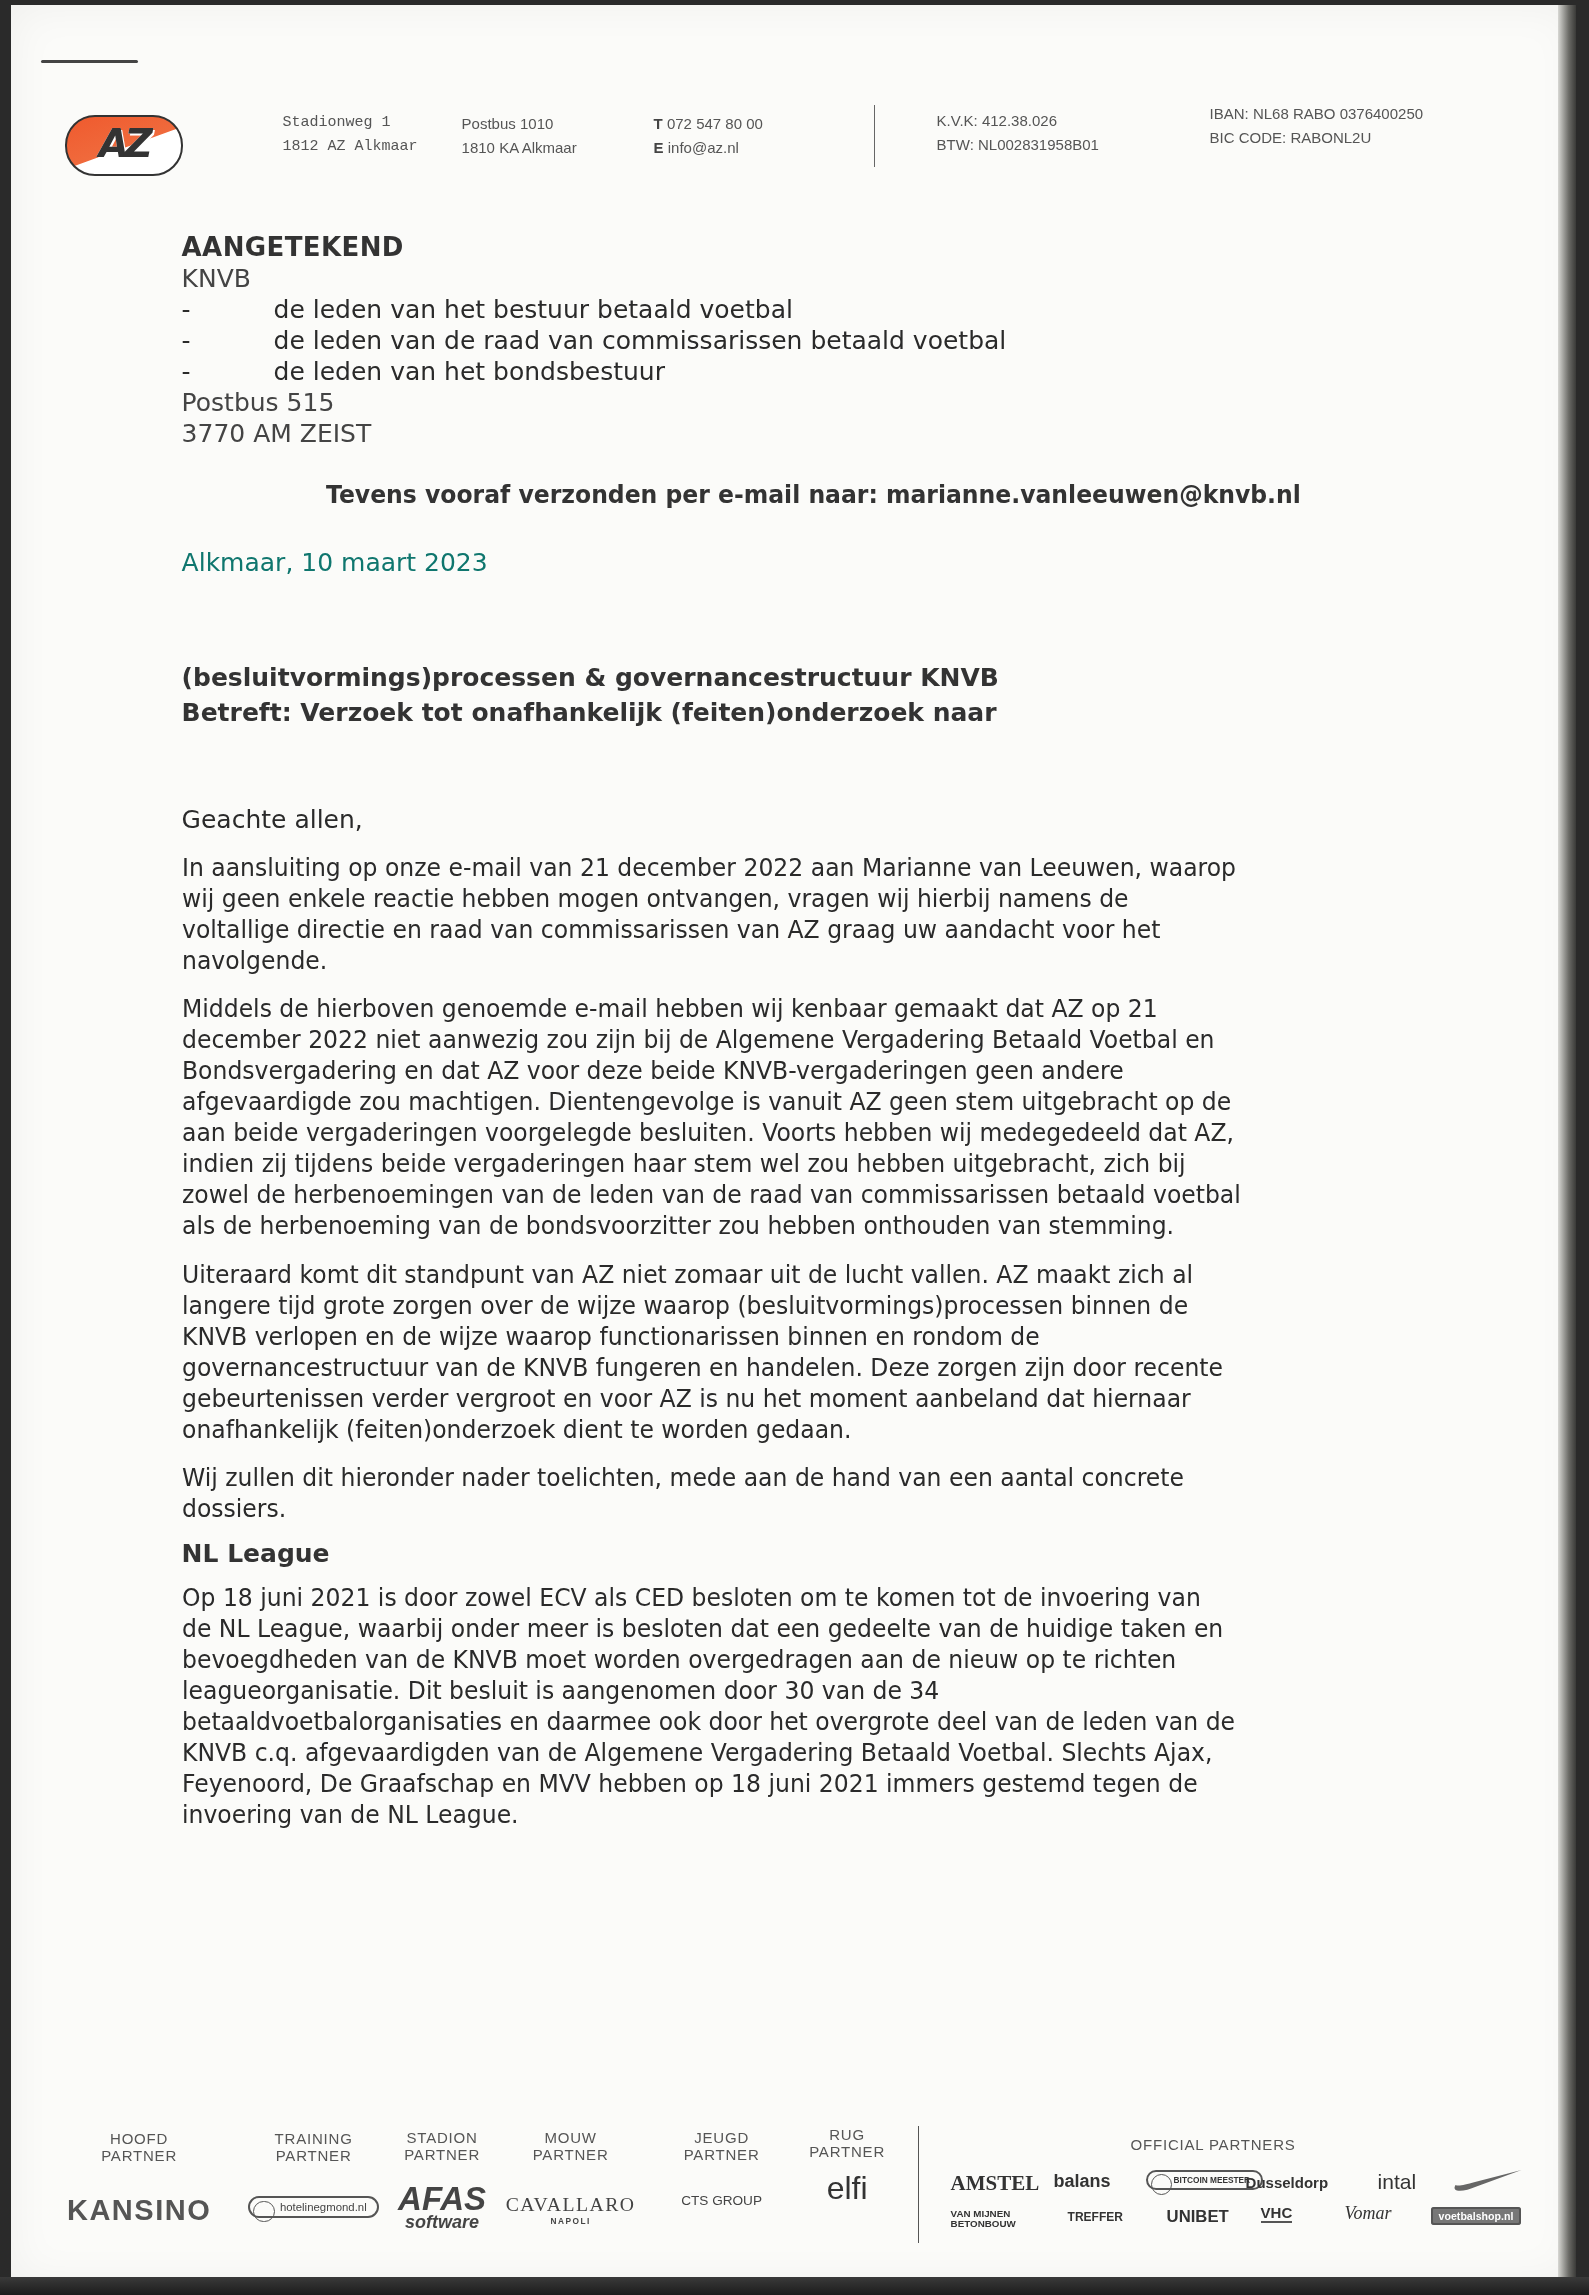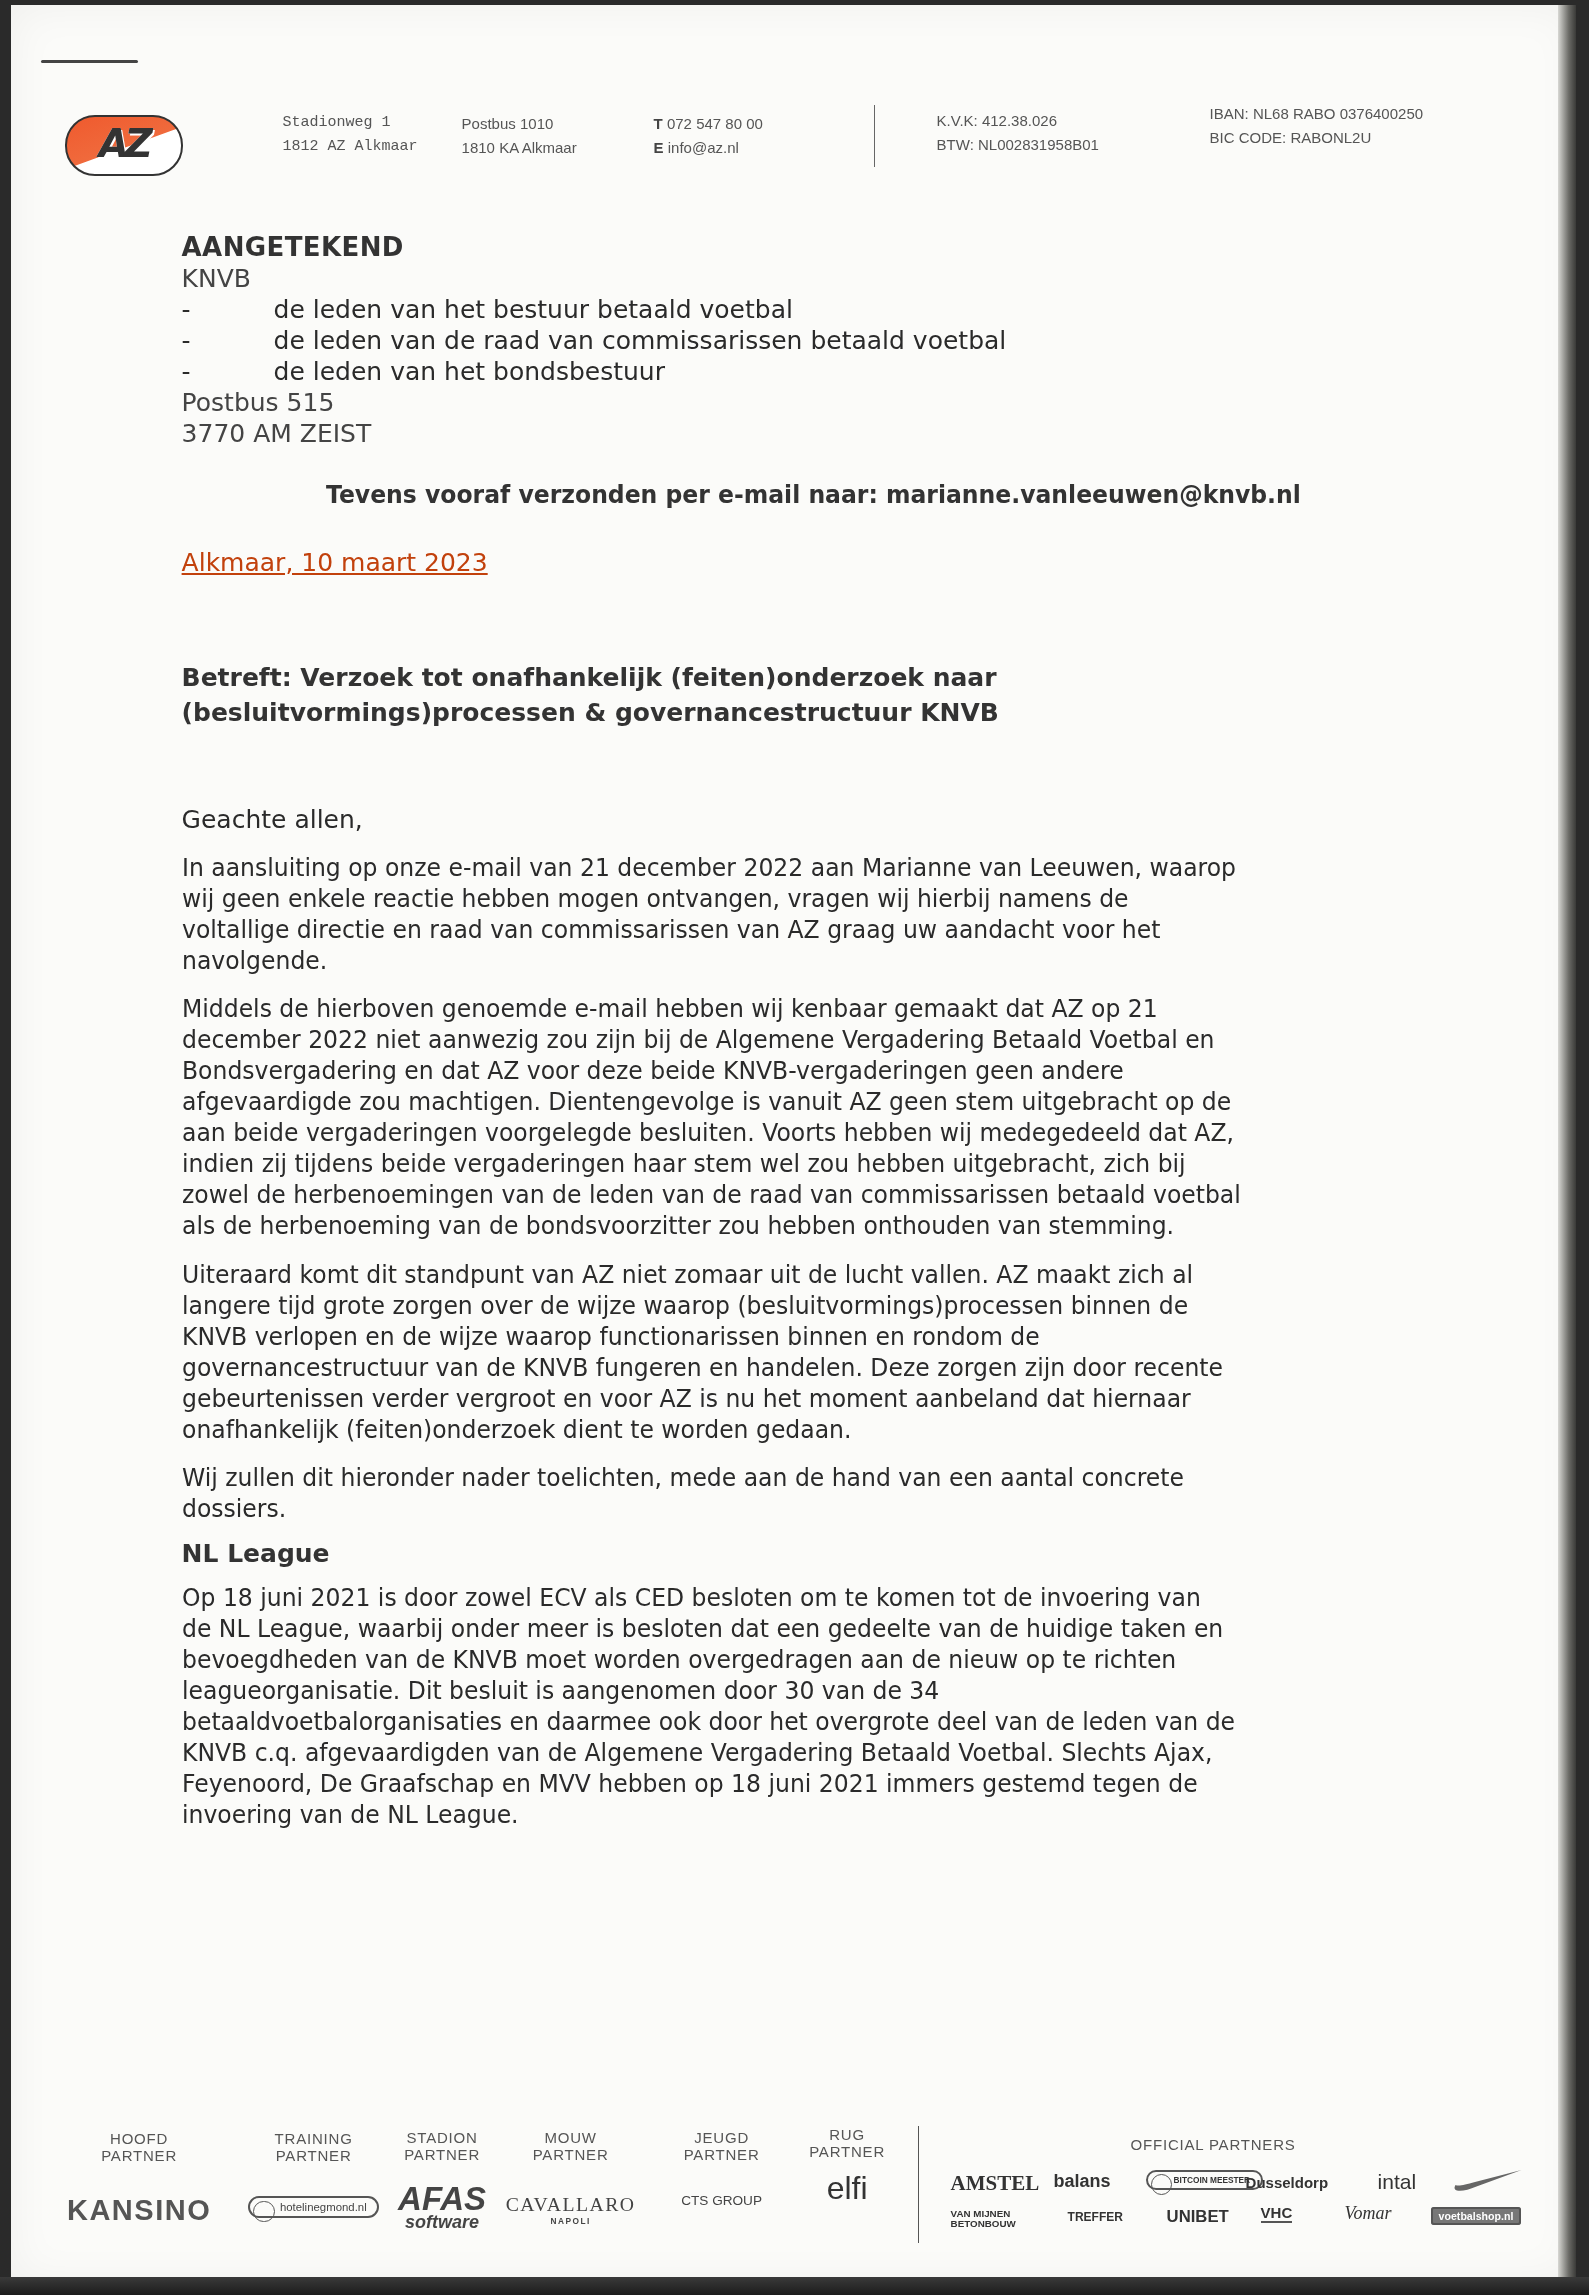--- a/index.html
+++ b/index.html
@@ -54,21 +54,21 @@
   }
   .condensed { display: inline-block; transform: scaleX(0.94); transform-origin: left; white-space: nowrap; }
   .registered { font-weight: bold; font-size: 26px; letter-spacing: 0.4px; color: #333; }
   .recipient-line { color: #444; }
   .tav-item { display: flex; }
   .tav-item .dash { width: 92px; }
   .cc-line {
     margin-top: 30px; font-weight: bold; text-decoration: underline;
     text-decoration-thickness: 2.3px; text-underline-offset: 4.5px; color: #333; text-align: right;
   }
-  .date { margin-top: 37px; color: #c2410c; text-decoration: underline; }
+  .date { margin-top: 37px; color: #0f766e; }
   .subject { margin-top: 82px; font-weight: bold; line-height: 35px; color: #333; }
   .salutation { margin-top: 74px; }
   p.para { margin: 17.4px 0 0 0; }
   .section-heading { margin-top: 13.6px; font-weight: bold; color: #333; }
   .partner {
     position: absolute; text-align: center; font-family: "Liberation Sans", sans-serif;
   }
   .partner .ptype {
     font-size: 15px; line-height: 17.4px; color: #555; letter-spacing: 0.8px;
   }
@@ -149,22 +149,22 @@
         <span>de leden van het bondsbestuur</span>
       </div>
     <div class="recipient-line">Postbus 515</div>
     <div class="recipient-line">3770 AM ZEIST</div>
 
     <div class="cc-line"><span class="condensed">Tevens vooraf verzonden per e-mail naar: marianne.vanleeuwen@knvb.nl</span></div>
 
     <div class="date">Alkmaar, 10 maart 2023</div>
 
     <div class="subject">
+      <div>(besluitvormings)processen &amp; governancestructuur KNVB</div>
       <div>Betreft: Verzoek tot onafhankelijk (feiten)onderzoek naar</div>
-      <div>(besluitvormings)processen &amp; governancestructuur KNVB</div>
     </div>
 
     <div class="salutation">Geachte allen,</div>
 
     <p class="para">
       <span class="condensed">In aansluiting op onze e-mail van 21 december 2022 aan Marianne van Leeuwen, waarop</span><br>
       <span class="condensed">wij geen enkele reactie hebben mogen ontvangen, vragen wij hierbij namens de</span><br>
       <span class="condensed">voltallige directie en raad van commissarissen van AZ graag uw aandacht voor het</span><br>
       <span class="condensed">navolgende.</span>
     </p>

